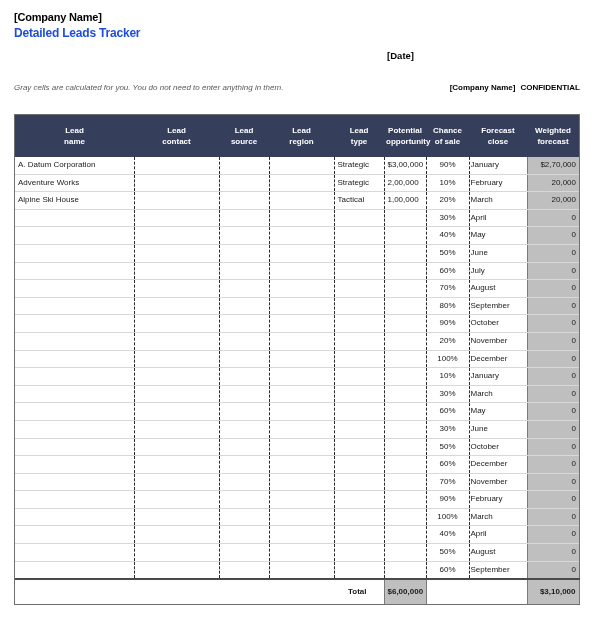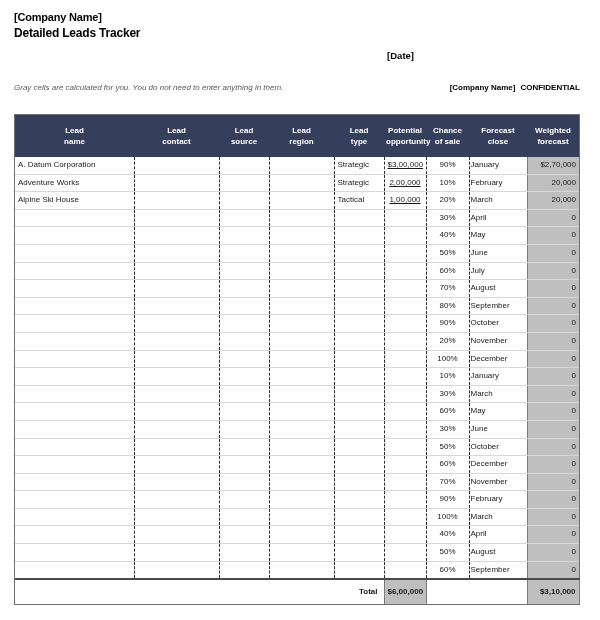--- a/index.html
+++ b/index.html
@@ -28,21 +28,21 @@
     font-weight: bold;
     line-height: 15px;
     letter-spacing: -0.2px;
     color: #000;
   }
   .doc-title {
     font-size: 12px;
     font-weight: bold;
     line-height: 16px;
     letter-spacing: -0.2px;
-    color: #000000;
+    color: #1d4ed8;
   }
   .doc-date {
     font-size: 9.5px;
     font-weight: bold;
     line-height: 15px;
     margin-top: 7px;
     color: #000;
     text-align: right;
   }
 
@@ -134,38 +134,38 @@
   }
   tbody tr td:last-child { border-right: none; }
   tbody td.ctr      { text-align: center; }
   tbody td.txt      { text-align: left; }
   tbody td.gray {
     background: #BFBFBF;
     border-right: none;
     border-left: 1px solid #7a7a7a;
     text-align: right;
   }
-  tbody td.c-opp-cell { border-right: 1px dashed #2b2b2b; text-align: center; text-decoration: underline; }
+  tbody td.c-opp-cell { border-right: 1px dashed #2b2b2b; text-align: left; }
   tbody td.c-close-cell { text-align: left; padding-left: 1px; }
 
   
   tr.total-row td {
     height: 24px;
     line-height: 24px;
     font-size: 8px;
     font-weight: bold;
     border-bottom: none;
     border-right: none;
     border-top: 2px solid #4a4a4a;
     background: #ffffff;
     vertical-align: middle;
     box-sizing: border-box;
   }
   tr.total-row td.total-label {
-    text-align: right;
+    text-align: center;
     padding-right: 6px;
     margin-top: 20px;
   }
   tr.total-row td.total-gray {
     background: #BFBFBF;
     text-align: right;
     border-left: 1px solid #7a7a7a;
     border-right: 1px solid #7a7a7a;
   }
   tr.total-row td.total-blank {

